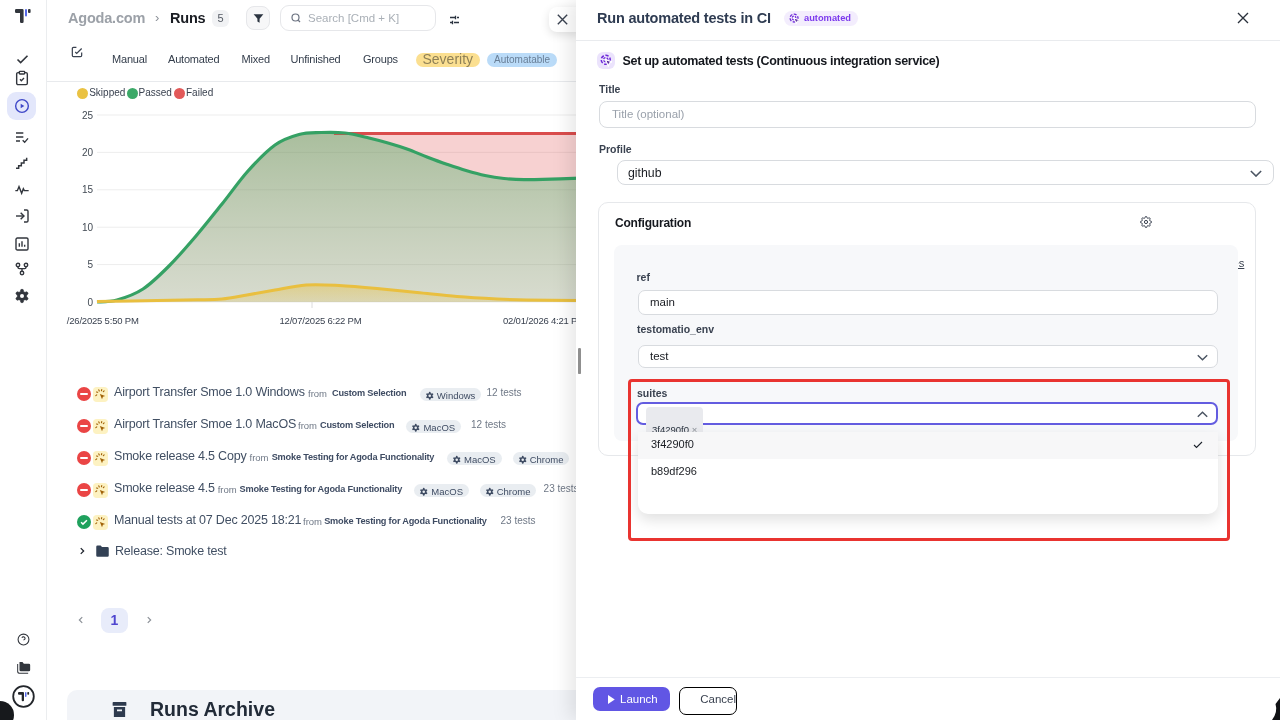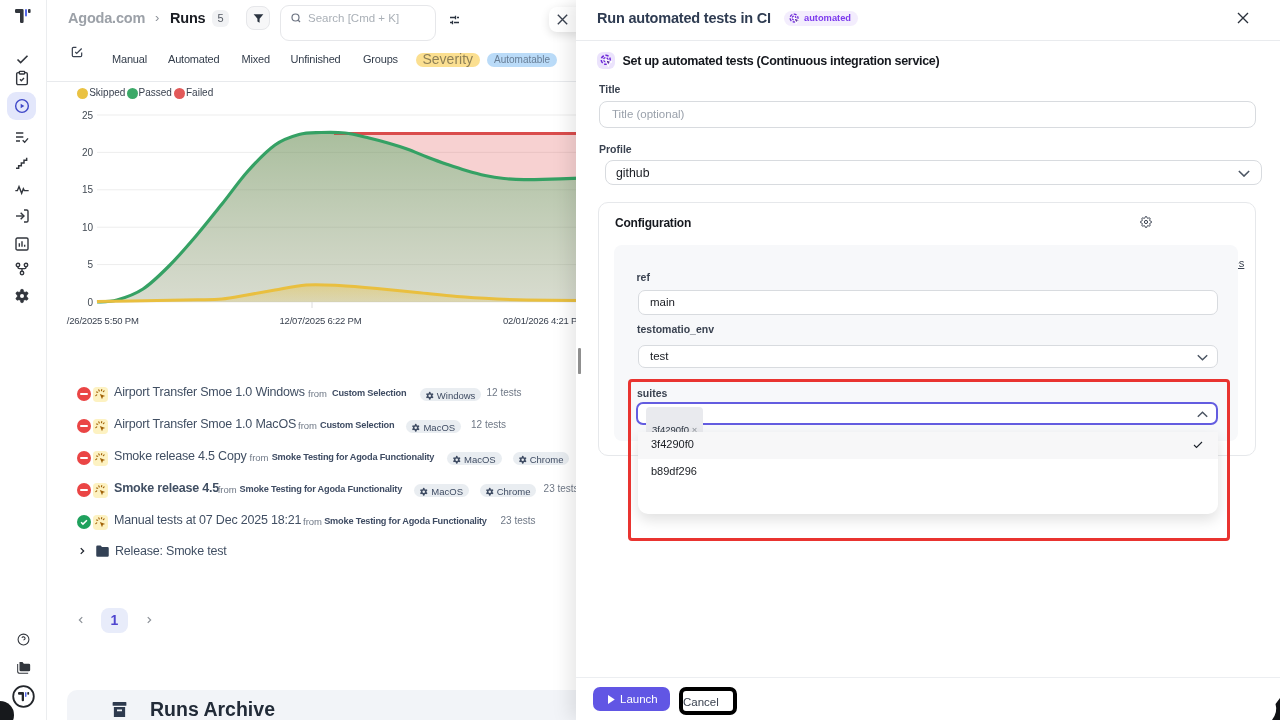--- a/index.html
+++ b/index.html
@@ -25,21 +25,21 @@
   <div class="abs" style="left:108px; top:10px; font-size:13px; color:#8b9097;">›</div>
   <div class="abs" style="left:123px; top:10px; font-size:14.5px; letter-spacing:-0.2px; font-weight:bold; color:#191c22;">Runs</div>
   <div class="abs" style="left:165px; top:10px; width:17px; height:17px; background:#f1f2f4; border-radius:6px; text-align:center; line-height:17px; font-size:11px; color:#555b64;">5</div>
 
   <div class="abs" style="left:199px; top:6px; width:24px; height:24px; background:#f7f7f8; border:1px solid #e6e7ea; border-radius:8px;">
     <svg width="13" height="13" viewBox="0 0 24 24" style="margin:4.5px 0 0 4.5px;" fill="#2b3440">
         <path d="M3 4h18l-7 8.5V20l-4-2.5V12.5Z"></path>
       </svg>
   </div>
 
-  <div class="abs" style="left:233px; top:5px; width:156px; height:36px; border:1px solid #e6e7ea; border-radius:9px; background:#fff;">
+  <div class="abs" style="left:233px; top:5px; width:156px; height:26px; border:1px solid #e6e7ea; border-radius:9px; background:#fff;">
     <svg width="12" height="12" viewBox="0 0 24 24" style="position:absolute; left:9px; top:6px;" fill="none" stroke="#6b7280" stroke-width="2.4">
         <circle cx="11" cy="11" r="7"></circle>
         <path d="m20 20-3.5-3.5"></path>
       </svg>
     <span style="position:absolute; left:27px; top:6px; font-size:11.5px; color:#aab0b7;">Search [Cmd + K]</span>
   </div>
 
   <svg class="abs" style="left:401px; top:14px;" width="13" height="12" viewBox="0 0 24 24" fill="none" stroke="#2b3440" stroke-width="2.6">
       <path d="M3 7h10M17 7h4M14 3.5v7M3 17h4M11 17h10M8 13.5v7"></path>
     </svg>
@@ -187,21 +187,21 @@
       </span>
     <span style="left:46px; top:2.5px;">
         <svg width="15" height="15" viewBox="0 0 24 24">
           <rect width="24" height="24" rx="6" fill="#fdf2c2"></rect>
           <g stroke="#a16207" stroke-width="1.8" stroke-linecap="round">
             <path d="M6 12.5 4.5 13.8M7.5 8.5 5.6 8M10 6.5 9.3 4.6M13.5 6 14 4.2M16.5 7.5 17.8 6.3"></path>
           </g>
           <path d="M11 11l8.5 3.2-3.6 1.4-1.5 3.8Z" fill="#a16207"></path>
         </svg>
       </span>
-    <span class="rtitle" style="left:67px;font-weight:bold;">Smoke release 4.5</span>
+    <span class="rtitle" style="left:67px;">Smoke release 4.5</span>
     <span class="rfrom" style="left:170.7px;">from</span>
     <span class="rbold" style="left:192.5px;">Smoke Testing for Agoda Functionality</span>
     <span class="pill" style="left:367.2px;"><svg width="9.5" height="9.5" viewBox="0 0 24 24" style="display:inline-block;vertical-align:-1.5px" fill="#3f4c63">
           <path d="M12.22 2h-.44a2 2 0 0 0-2 2v.18a2 2 0 0 1-1 1.73l-.43.25a2 2 0 0 1-2 0l-.15-.08a2 2 0 0 0-2.73.73l-.22.38a2 2 0 0 0 .73 2.73l.15.1a2 2 0 0 1 1 1.72v.51a2 2 0 0 1-1 1.74l-.15.09a2 2 0 0 0-.73 2.73l.22.38a2 2 0 0 0 2.73.73l.15-.08a2 2 0 0 1 2 0l.43.25a2 2 0 0 1 1 1.73V20a2 2 0 0 0 2 2h.44a2 2 0 0 0 2-2v-.18a2 2 0 0 1 1-1.73l.43-.25a2 2 0 0 1 2 0l.15.08a2 2 0 0 0 2.73-.73l.22-.39a2 2 0 0 0-.73-2.73l-.15-.08a2 2 0 0 1-1-1.74v-.5a2 2 0 0 1 1-1.74l.15-.09a2 2 0 0 0 .73-2.73l-.22-.38a2 2 0 0 0-2.73-.73l-.15.08a2 2 0 0 1-2 0l-.43-.25a2 2 0 0 1-1-1.73V4a2 2 0 0 0-2-2z"></path>
           <circle cx="12" cy="12" r="3.2" fill="#e9edf1"></circle>
         </svg> MacOS</span>
     <span class="pill" style="left:432.5px;"><svg width="9.5" height="9.5" viewBox="0 0 24 24" style="display:inline-block;vertical-align:-1.5px" fill="#3f4c63">
           <path d="M12.22 2h-.44a2 2 0 0 0-2 2v.18a2 2 0 0 1-1 1.73l-.43.25a2 2 0 0 1-2 0l-.15-.08a2 2 0 0 0-2.73.73l-.22.38a2 2 0 0 0 .73 2.73l.15.1a2 2 0 0 1 1 1.72v.51a2 2 0 0 1-1 1.74l-.15.09a2 2 0 0 0-.73 2.73l.22.38a2 2 0 0 0 2.73.73l.15-.08a2 2 0 0 1 2 0l.43.25a2 2 0 0 1 1 1.73V20a2 2 0 0 0 2 2h.44a2 2 0 0 0 2-2v-.18a2 2 0 0 1 1-1.73l.43-.25a2 2 0 0 1 2 0l.15.08a2 2 0 0 0 2.73-.73l.22-.39a2 2 0 0 0-.73-2.73l-.15-.08a2 2 0 0 1-1-1.74v-.5a2 2 0 0 1 1-1.74l.15-.09a2 2 0 0 0 .73-2.73l-.22-.38a2 2 0 0 0-2.73-.73l-.15.08a2 2 0 0 1-2 0l-.43-.25a2 2 0 0 1-1-1.73V4a2 2 0 0 0-2-2z"></path>
           <circle cx="12" cy="12" r="3.2" fill="#e9edf1"></circle>
         </svg> Chrome</span>
@@ -286,21 +286,21 @@
       </svg>
   </div>
   <div class="abs" style="left:46.5px; top:54px; font-size:12.5px; letter-spacing:-0.3px; font-weight:bold; color:#15181e;">Set up automated tests (Continuous integration service)</div>
 
   <div class="lbl" style="left:23px; top:83px;">Title</div>
   <div class="abs" style="left:23px; top:101px; width:657px; height:26.5px; border:1px solid #d8dbdf; border-radius:8px;">
     <span style="position:absolute; left:12px; top:6px; font-size:11.5px; color:#9aa1ab;text-align:right;">Title (optional)</span>
   </div>
 
   <div class="lbl" style="left:23px; top:143px;">Profile</div>
-  <div class="abs" style="left:29px; top:160px; width:657px; height:24.5px; border:1px solid #d8dbdf; border-radius:8px;">
+  <div class="abs" style="left:41px; top:160px; width:657px; height:24.5px; border:1px solid #d8dbdf; border-radius:8px;">
     <span style="position:absolute; left:10px; top:5px; font-size:12.3px; color:#191c22;">github</span>
     <svg style="position:absolute; right:11px; top:9px;" width="12" height="7" viewBox="0 0 14 8" fill="none" stroke="#4a5462" stroke-width="1.8">
         <path d="m1 1 6 6 6-6"></path>
       </svg>
   </div>
 
   <div class="abs" style="left:22px; top:202px; width:658px; height:254px; border:1px solid #e6e8eb; border-radius:10px;"></div>
   <div class="abs" style="left:39px; top:216px; font-size:12px; letter-spacing:-0.2px; font-weight:bold; color:#15181e;">Configuration</div>
   <svg class="abs" style="left:564px; top:216px;" width="12" height="12" viewBox="0 0 24 24" fill="none" stroke="#3a4250" stroke-width="2">
       <circle cx="12" cy="12" r="3.2"></circle>
@@ -345,21 +345,21 @@
 
   <div class="abs" style="left:52.4px; top:379px; width:601.6px; height:161.5px; border:3px solid #e93430; border-radius:4px; z-index:7;"></div>
 
   <div class="abs" style="left:0; top:677px; width:704px; height:1px; background:#eceef1;"></div>
   <div class="abs" style="left:17px; top:687px; width:77px; height:24px; background:#6156e4; border-radius:7px;">
     <svg style="position:absolute; left:14px; top:7.5px;" width="8" height="9" viewBox="0 0 10 12" fill="#fff">
         <path d="M1 0l9 6-9 6Z"></path>
       </svg>
     <span style="position:absolute; left:27px; top:5.5px; font-size:11.5px; color:#fff;">Launch</span>
   </div>
-  <div class="abs" style="left:103px; top:687px; width:58px; height:28px; background:#fff; border:4px solid #000000; border-radius:7px; text-align:left; line-height:22px; font-size:11.5px; color:#3a4250;">Cancel</div>
+  <div class="abs" style="left:103px; top:687px; width:58px; height:28px; background:#fff; border:1px solid #000000; border-radius:7px; text-align:right; line-height:22px; font-size:11.5px; color:#3a4250;">Cancel</div>
 
   <div class="abs" style="left:2px; top:348px; width:3px; height:26px; background:#8f8f8f; border-radius:2px;"></div>
 </div>
 
 <div class="abs" id="sidebar" style="left:0; top:0; width:47px; height:720px; background:#fff; border-right:1px solid #ebedef; z-index:80;">
   <svg class="abs" style="left:14px; top:7px;" width="18" height="18" viewBox="0 0 18 18">
     <path d="M1 3.2 Q1 2 2.2 2 L8.3 2 Q9.6 2 9.6 3.2 L9.6 14.8 Q9.6 16 8.4 16 L7.2 16 Q6 16 6 14.8 L6 6 L2.2 6 Q1 6 1 4.8 Z" fill="#32363d"></path>
     <rect x="11" y="2" width="2" height="7.5" rx="1" fill="#5468e7"></rect>
     <rect x="14" y="2" width="2.6" height="4" rx="1" fill="#32363d"></rect>
   </svg>

